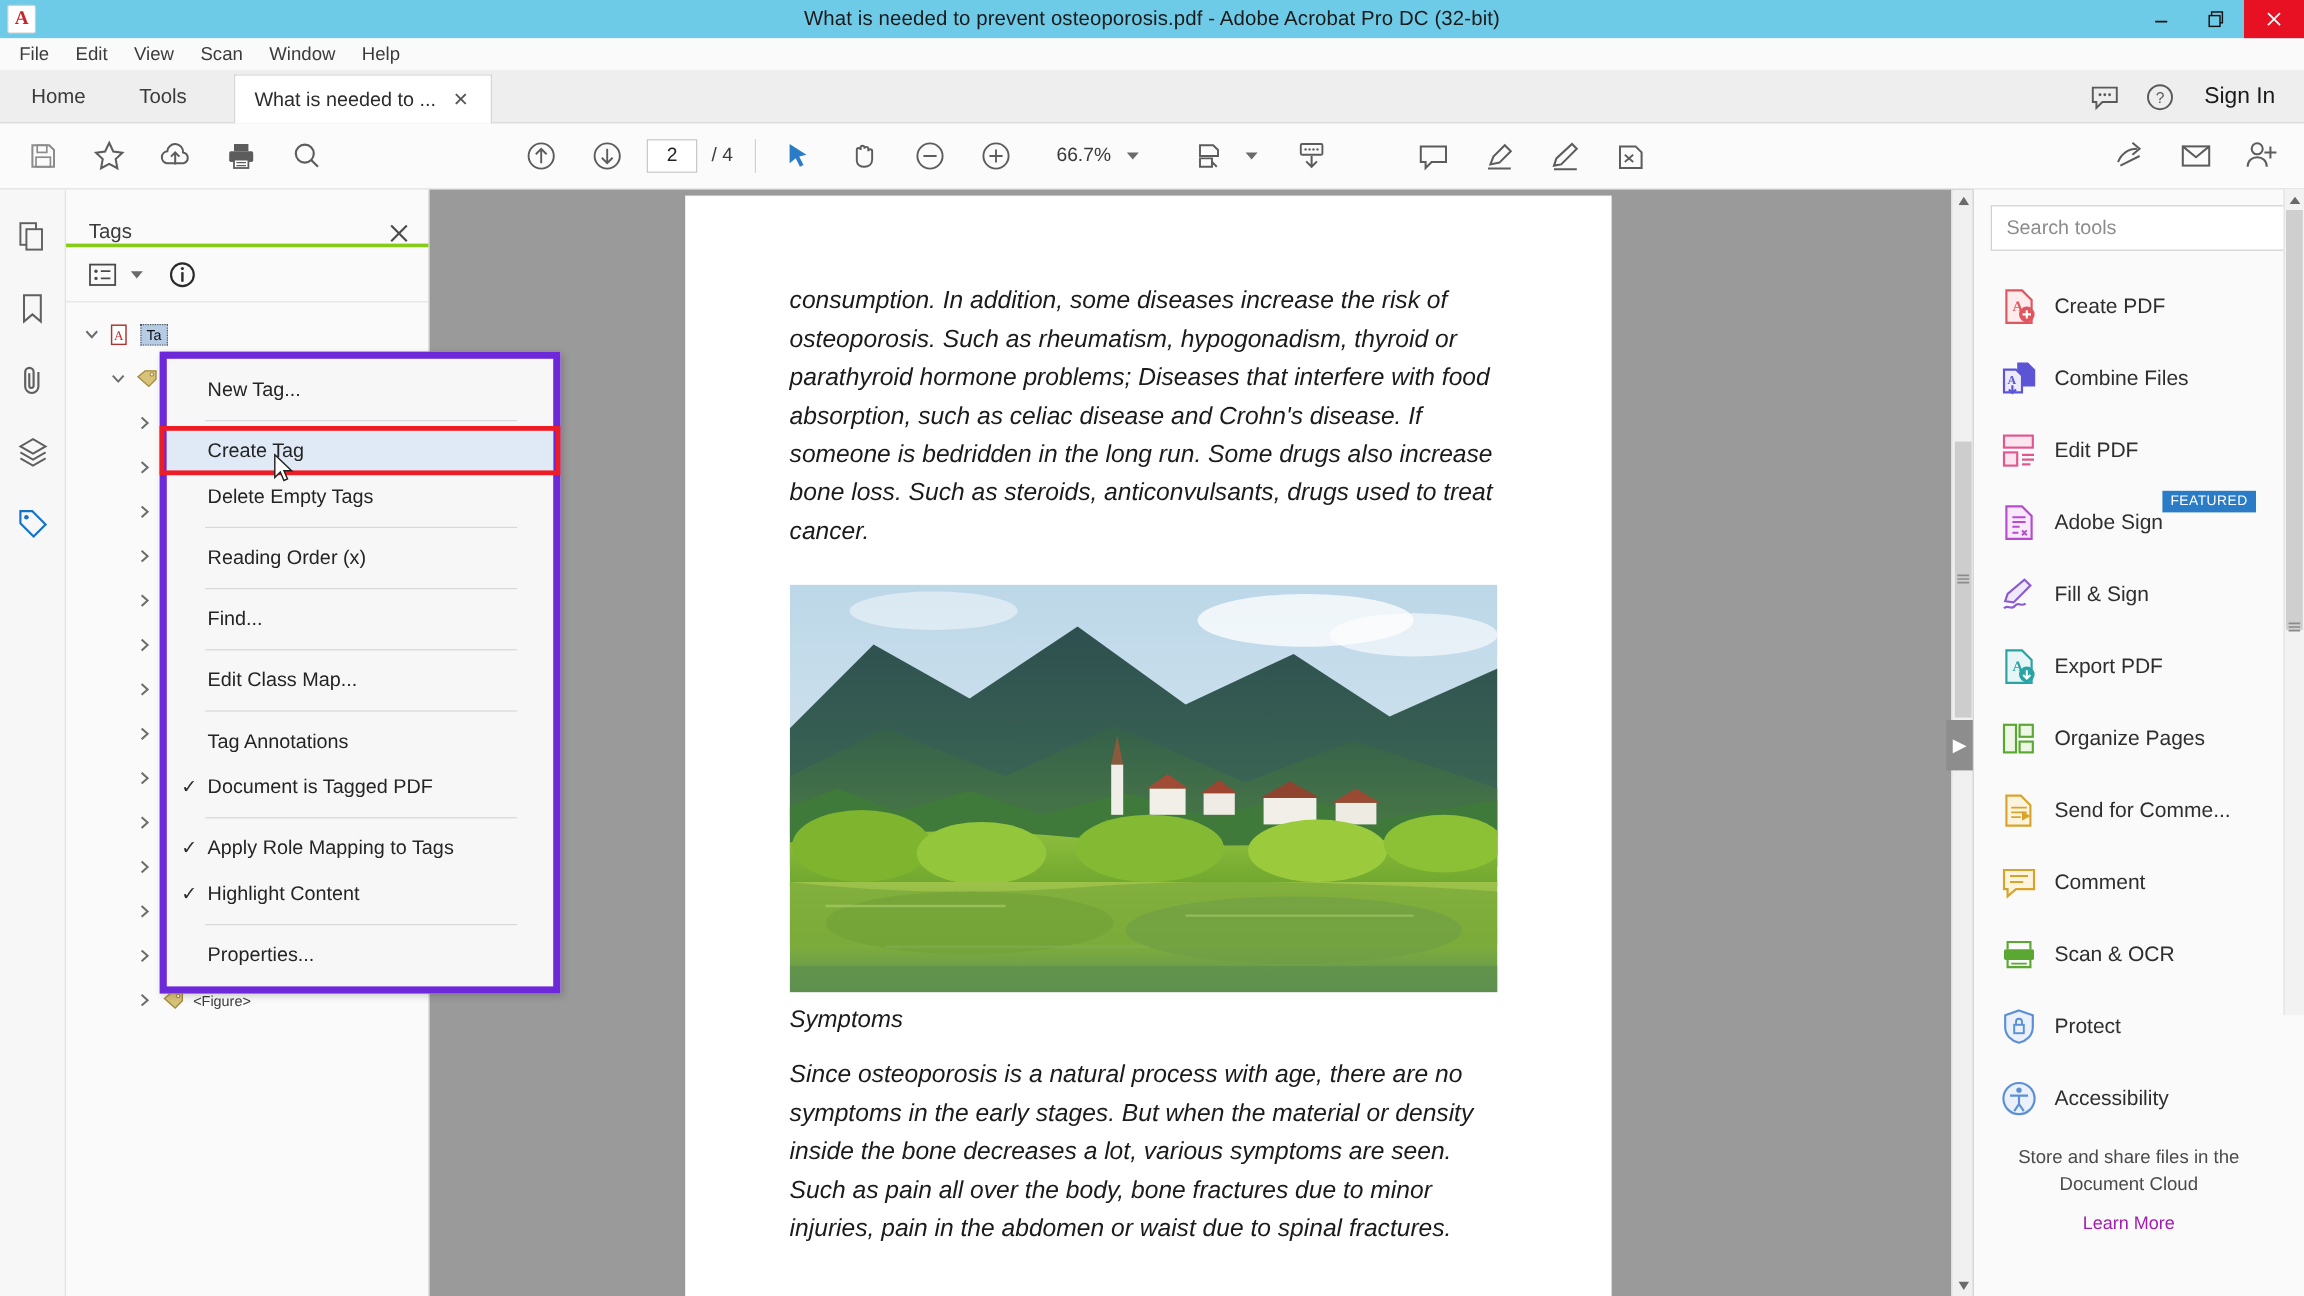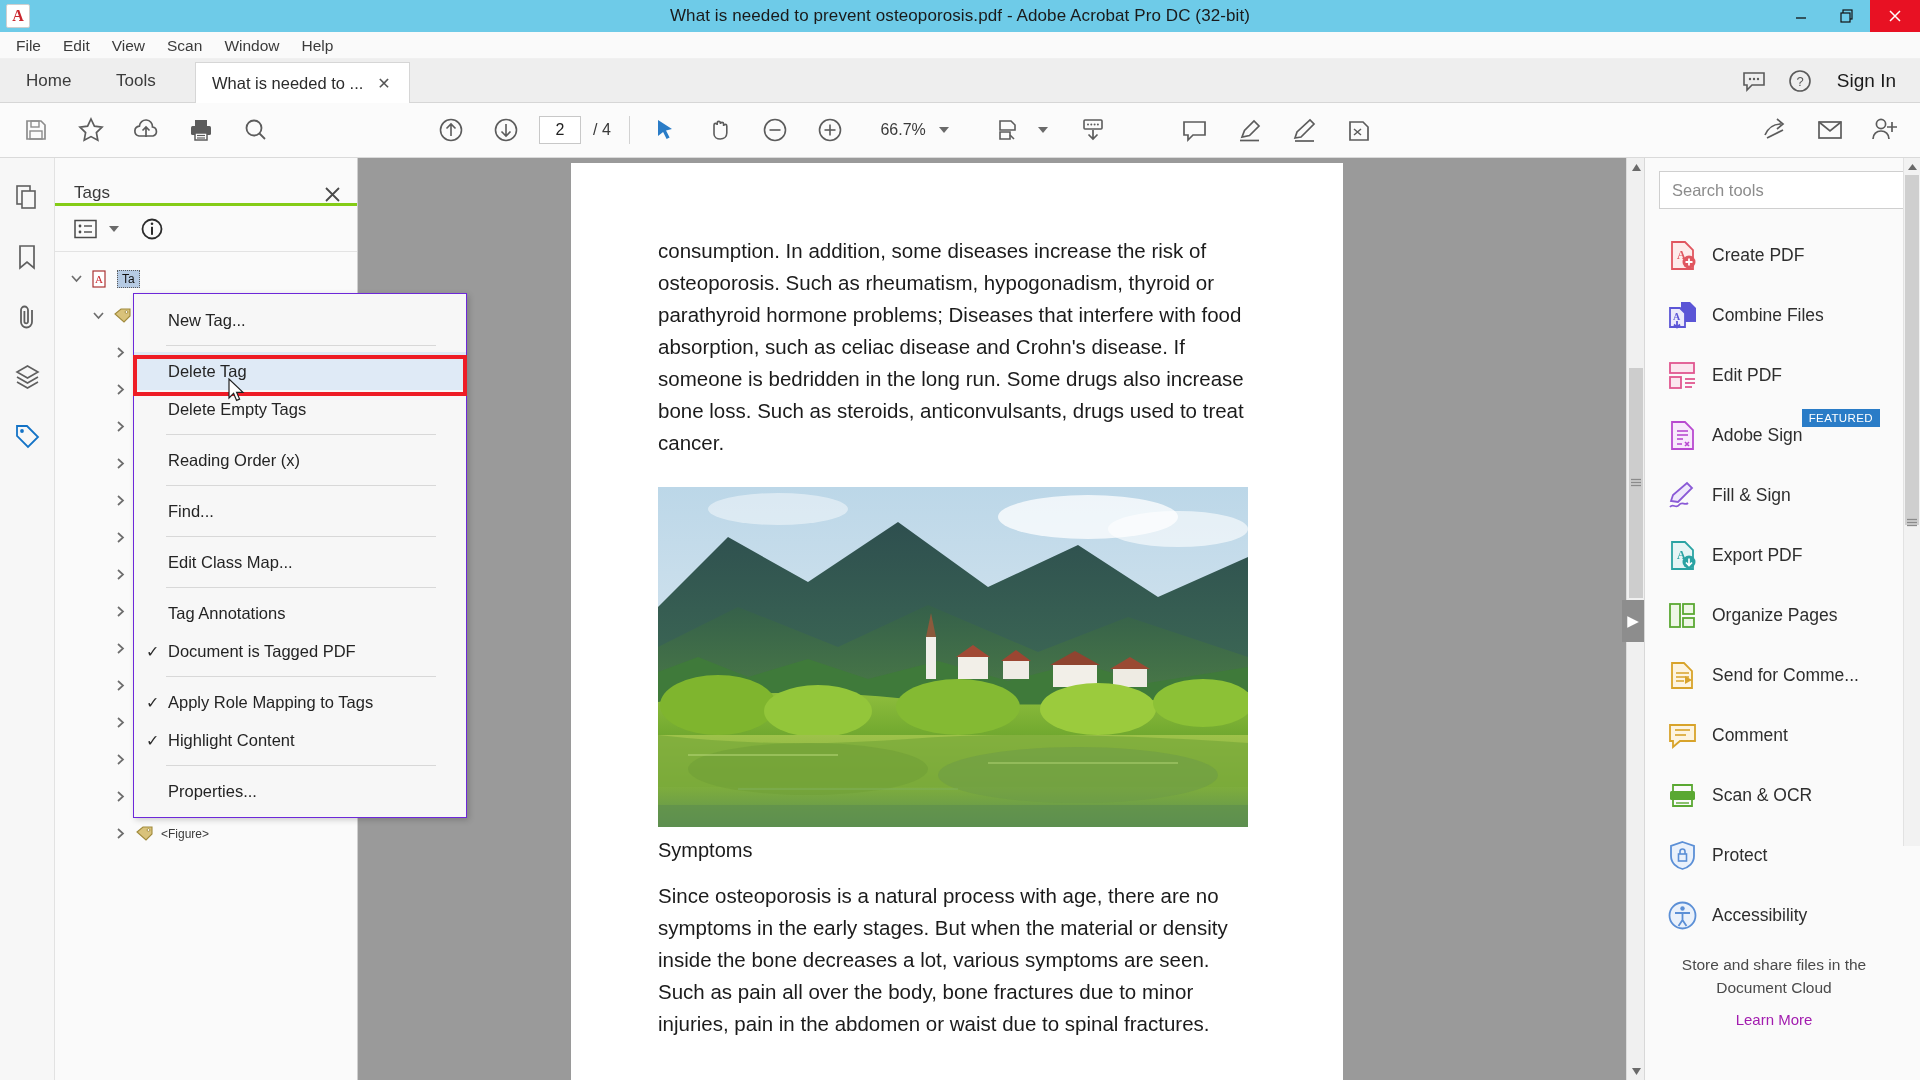--- a/index.html
+++ b/index.html
@@ -131,21 +131,21 @@
     width: 26px; display:flex; align-items:center; justify-content:center;
     color:#767676; font-size: 16px;
   }
   .tag-ico { width: 22px; height: 20px; display:flex; align-items:center; justify-content:center; margin-right:6px;}
   .tag-label { font-size: 12px; color: #3b3b3b; }
   .tag-label.sel { background: #b6cbe4; border: 1px dotted #5a5a5a; padding: 1px 4px; color:#111; }
 
   
   .ctxmenu {
     position: absolute; left: 133px; top: 293px; width: 334px;
-    background: #f7f7f7; border: 1px solid #6d28d9;
+    background: #f7f7f7; border: 6px solid #6d28d9;
     box-shadow: 2px 2px 6px rgba(0,0,0,0.18); z-index: 50;
     padding: 7px 0 7px 0;
   }
   .ctx-item {
     height: 38px; display: flex; align-items: center;
     font-size: 16.5px; color: #242424; padding-left: 34px; position: relative;
   }
   .ctx-item .ck {
     position: absolute; left: 12px; font-size: 16px; color: #2b2b2b;
   }
@@ -163,21 +163,21 @@
     background: #9a9a9a; overflow: hidden;
   }
   .page {
     position: absolute; left: 213px; top: 5px; width: 772px; bottom: -40px;
     background: #fff;
   }
   .ptext {
     font-family: "Liberation Sans", sans-serif;
     font-size: 20.5px; color: #1b1b1b; line-height: 32px;
   }
-  .pbody { position: absolute; left: 87px; top: 72px; width: 600px; }
+  .pbody { position: absolute; left: 87px; top: 72px; width: 600px; font-style: italic; }
   .fig {
     margin-top: 28px; width: 590px; height: 340px;
     border: 0; display: block; position: relative; overflow: hidden;
   }
   .figcap { font-size: 20px; color: #1b1b1b; margin-top: 12px; }
 
   
   .docscroll {
     position: absolute; top: 158px; right: 276px; width: 18px; bottom: 0;
     background: #f0f0f0; border-left: 1px solid #dcdcdc;
@@ -666,21 +666,21 @@
       </div>
     </div>
   </div>
 
   <div class="ctxmenu">
     <div class="ctx-item">
         <span>New Tag...</span>
       </div>
     <div class="ctx-sep"></div>
     <div class="ctx-item highlight">
-        <span>Delete Tag</span>
+        <span>Create Tag</span>
       </div>
     <div class="ctx-item">
         <span>Delete Empty Tags</span>
       </div>
     <div class="ctx-sep"></div>
     <div class="ctx-item">
         <span>Reading Order (x)</span>
       </div>
     <div class="ctx-sep"></div>
     <div class="ctx-item">

